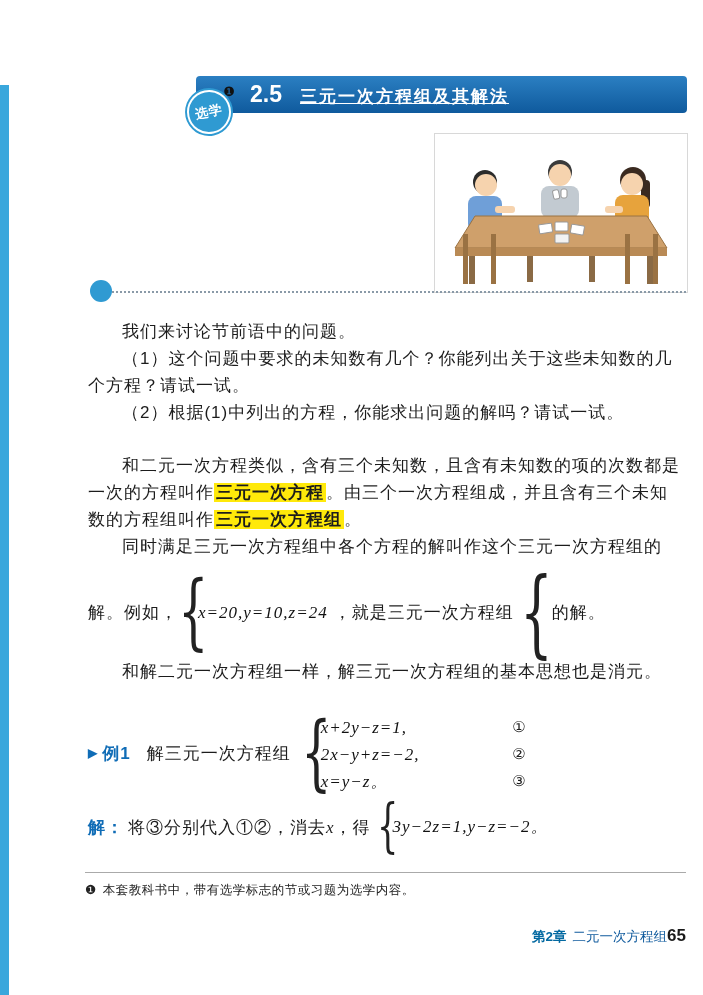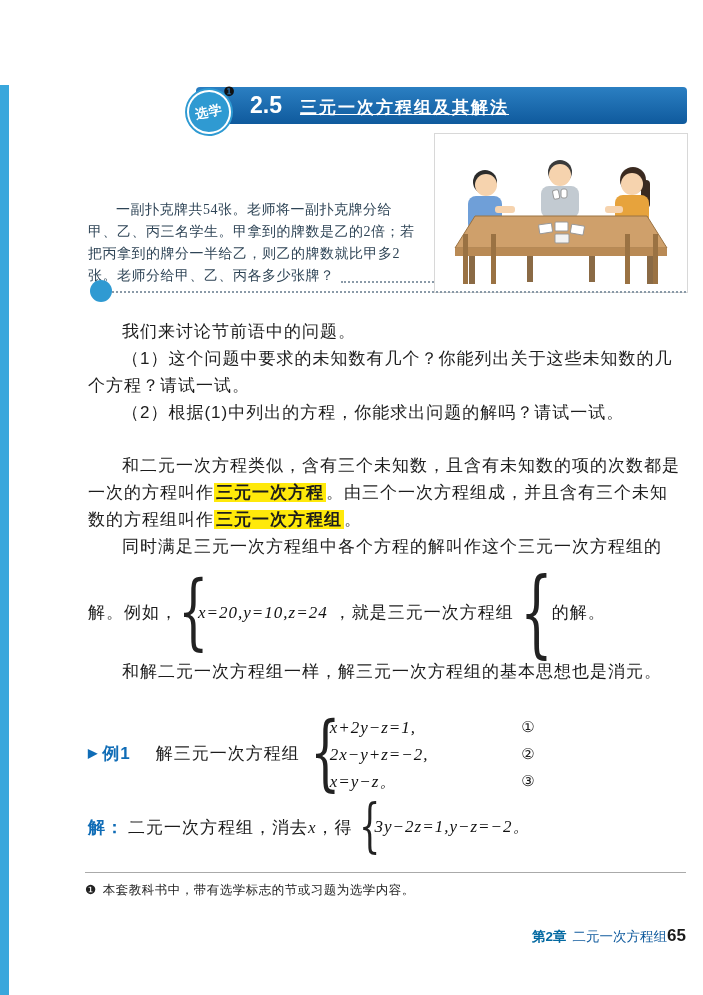--- a/index.html
+++ b/index.html
@@ -7,21 +7,21 @@
     width:703px;height:995px;position:relative;background:#ffffff;
     font-family:"Liberation Sans",sans-serif;color:#1c1c1c;overflow:hidden;
   }
   .page{position:absolute;inset:0;background:#fff;}
 
   
   .left-strip{position:absolute;left:0;top:85px;width:9px;height:910px;background:#3aa7dc;}
 
   
   .banner{
-    position:absolute;left:196px;top:87px;width:491px;height:37px;
+    position:absolute;left:196px;top:76px;width:491px;height:37px;
     background:linear-gradient(180deg,#2b7fc2,#0f5a9d);border-radius:4px;
     display:flex;align-items:center;
   }
   .banner-inner{display:flex;align-items:baseline;gap:18px;padding-left:54px;color:#fff;font-weight:bold;}
   .sec-num{font-size:23px;}
   .sec-title{font-size:17px;letter-spacing:2px;text-decoration:underline;}
 
   .badge-wrap{position:absolute;left:187px;top:90px;width:46px;height:46px;}
   .badge-circle{
     position:absolute;left:0;top:0;width:40px;height:40px;border-radius:50%;
@@ -71,21 +71,21 @@
   .frac{display:inline-flex;flex-direction:column;align-items:center;font-size:11.5px;line-height:1.15;margin:0 2px;font-style:italic;}
   .frac-num{border-bottom:1px solid #111;padding:0 2px;}
 
   .eqrow{display:flex;align-items:center;margin-top:6px;}
   .eqrow .txt{white-space:nowrap;}
   .gap6{width:6px;}.gap10{width:10px;}
 
   
   .ex-head{color:#0f6cb6;font-weight:bold;white-space:nowrap;display:inline-flex;align-items:center;}
   .ex-marker{font-size:12px;margin-right:4px;}
-  .ex-label{font-size:17px;margin-right:25px;}
+  .ex-label{font-size:17px;margin-right:16px;}
   .ex-rows{display:flex;flex-direction:column;width:205px;}
   .ex-line{display:flex;align-items:flex-end;gap:20px;}
   .circ{font-style:normal;font-family:"Liberation Sans",sans-serif;font-size:15px;margin-left:auto;letter-spacing:0;}
   .sol-label{color:#0f6cb6;font-weight:bold;margin-right:4px;white-space:nowrap;}
   .var{font-family:"Liberation Serif",serif;font-style:italic;}
 
   
   .foot-rule{position:absolute;left:85px;top:872px;width:601px;border-top:1px solid #aaa;}
   .footnote{position:absolute;left:85px;top:882px;font-size:12.5px;color:#222;letter-spacing:0.5px;display:flex;align-items:baseline;gap:6px;}
   .page-footer{position:absolute;right:17px;top:926px;display:flex;align-items:baseline;}
@@ -144,29 +144,20 @@
       <rect x="190" y="100" width="5" height="50" fill="#9a7243"></rect>
       <rect x="218" y="100" width="5" height="50" fill="#9a7243"></rect>
 
       <rect x="104" y="90" width="13" height="9" rx="1" fill="#ffffff" stroke="#999" transform="rotate(-8 110 94)"></rect>
       <rect x="120" y="88" width="13" height="9" rx="1" fill="#ffffff" stroke="#999"></rect>
       <rect x="136" y="91" width="13" height="9" rx="1" fill="#ffffff" stroke="#999" transform="rotate(10 142 95)"></rect>
       <rect x="120" y="100" width="14" height="9" rx="1" fill="#f2f2f2" stroke="#999"></rect>
     </svg>
   </div>
 
-  <div class="intro">
-    <div class="ln indent">一副扑克牌共54张。老师将一副扑克牌分给</div>
-    <div class="ln">甲、乙、丙三名学生。甲拿到的牌数是乙的2倍；若</div>
-    <div class="ln">把丙拿到的牌分一半给乙，则乙的牌数就比甲多2</div>
-    <div class="lastline">
-      <span class="ln">张。老师分给甲、乙、丙各多少张牌？</span>
-      <span class="dot-fill"></span>
-    </div>
-  </div>
   <div class="dotted-rule"></div>
   <div class="blue-dot"></div>
 
   <div class="main">
     <div class="ln indent">我们来讨论节前语中的问题。</div>
     <div class="ln indent">（1）这个问题中要求的未知数有几个？你能列出关于这些未知数的几</div>
     <div class="ln">个方程？请试一试。</div>
     <div class="ln indent">（2）根据(1)中列出的方程，你能求出问题的解吗？请试一试。</div>
 
     <div class="spacer26"></div>
@@ -222,21 +213,21 @@
           <span class="ex-line">
               <span class="eq">x=y−z。</span>
               <span class="circ">③</span>
             </span>
         </span>
       </span>
     </div>
 
     <div class="eqrow" style="height:56px;">
       <span class="sol-label">解：</span>
-      <span class="txt">二元一次方程组，消去</span>
+      <span class="txt">将③分别代入①②，消去</span>
         <span class="var">x</span>
         <span class="txt">，得</span>
       <span class="gap6"></span>
       <span class="system">
         <span class="brace b2">{</span>
         <span class="eqs">
           <span class="eq">3y−2z=1,</span>
           <span class="eq">y−z=−2。</span>
         </span>
       </span>

